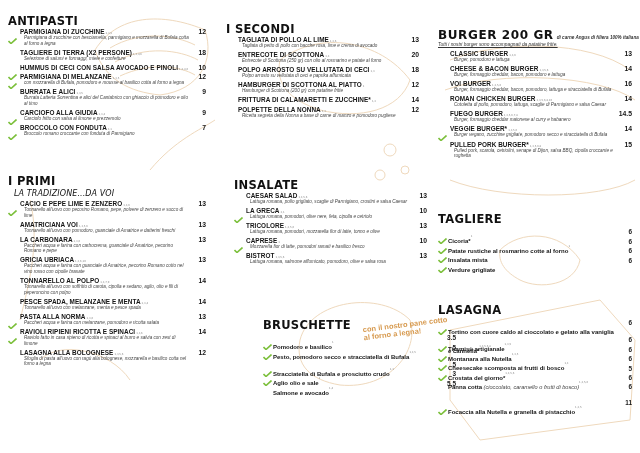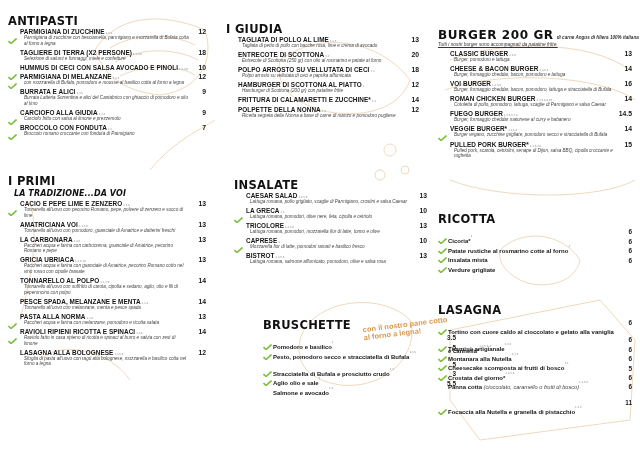--- a/index.html
+++ b/index.html
@@ -6,21 +6,21 @@
   html, body { width: 640px; height: 453px; overflow: hidden; background: #ffffff; }
   body { font-family: "DejaVu Sans", sans-serif; color: #1a1a1a; position: relative; }
   .bg-sketch { position: absolute; inset: 0; pointer-events: none; z-index: 0; }
   .page { position: relative; z-index: 1; width: 640px; height: 453px; }
   .col { position: absolute; top: 0; }
   .col-1 { left: 8px; width: 200px; }
   .col-2 { left: 226px; width: 195px; }
   .col-3 { left: 438px; width: 196px; }
 
   .section-title { font-family: "DejaVu Sans", sans-serif; font-weight: bold; font-size: 11.5px; letter-spacing: 0.3px; color: #111; line-height: 14px; }
-  .sub-title { font-family: "DejaVu Sans", sans-serif; font-weight: bold; font-style: italic; font-size: 8px; letter-spacing: 0.1px; color: #111; margin: 1px 0 2px 6px; }
+  .sub-title { font-family: "DejaVu Sans", sans-serif; font-weight: normal; font-style: italic; font-size: 8px; letter-spacing: 0.1px; color: #111; margin: 1px 0 2px 6px; }
 
   .item { position: relative; padding-left: 12px; padding-right: 18px; margin-bottom: 2.5px; }
   .item .row { display: flex; align-items: baseline; }
   .item .name { font-family: "Liberation Sans", sans-serif; font-weight: bold; font-size: 6.4px; color: #151515; text-transform: none; letter-spacing: 0.05px; white-space: nowrap; }
   .item .allergens { font-size: 2.6px; color: #888; vertical-align: super; margin-left: 1px; }
   .item .price { position: absolute; right: 2px; top: 0; font-family: "Liberation Sans", sans-serif; font-weight: bold; font-size: 6.8px; color: #151515; }
   .item .desc { font-family: "Liberation Sans", sans-serif; font-style: italic; font-size: 4.6px; line-height: 5.6px; color: #444; padding-left: 4px; }
   .leaf { position: absolute; left: 0; top: 1px; width: 9px; height: 6px; }
 
   .simple { position: relative; padding-left: 10px; padding-right: 16px; height: 9.5px; }
@@ -225,21 +225,21 @@
             </div>
             <span class="price">12</span>
             <div class="desc">Sfoglia di pasta all'uovo con ragù alla bolognese, mozzarella e basilico cotta nel forno a legna</div>
           </div>
         </div>
     </div>
   </div>
 
   <div class="col col-2">
     <div style="margin-top:22px;">
-      <div class="section-title">I GIUDIA</div>
+      <div class="section-title">I SECONDI</div>
       <div id="secondi-list">
           <div class="item">
             <div class="row">
               <span class="name">TAGLIATA DI POLLO AL LIME</span>
               <span class="allergens">1,3,6</span>
             </div>
             <span class="price">13</span>
             <div class="desc">Tagliata di petto di pollo con bacche rosa, lime e crema di avocado</div>
           </div>
           <div class="item">
@@ -421,21 +421,21 @@
             <div class="row">
               <span class="name">PULLED PORK BURGER*</span>
               <span class="allergens">1,3,5,6,8</span>
             </div>
             <span class="price">15</span>
             <div class="desc">Pulled pork, scarola, cetriolini, senape di Dijon, salsa BBQ, cipolla croccante e rughetta</div>
           </div>
         </div>
     </div>
     <div style="position:absolute; top:212px; left:0; width:196px;">
-      <div class="section-title">RICOTTA</div>
+      <div class="section-title">TAGLIERE</div>
       <div id="contorni-list" style="margin-top:2px;">
           <div class="simple"><span class="leaf"><svg viewBox="0 0 9 6" width="9" height="6">
                 <path d="M0.5 3 L3 5.5 L8.5 0.5" fill="none" stroke="#7bbf3a" stroke-width="1.6"></path>
               </svg></span><span class="name">Cicoria*</span><span class="allergens" style="font-size: 2.6px; color: rgb(136, 136, 136); vertical-align: super;">1</span><span class="price">6</span></div>
           <div class="simple"><span class="leaf"><svg viewBox="0 0 9 6" width="9" height="6">
                 <path d="M0.5 3 L3 5.5 L8.5 0.5" fill="none" stroke="#7bbf3a" stroke-width="1.6"></path>
               </svg></span><span class="name">Patate rustiche al rosmarino cotte al forno</span><span class="allergens" style="font-size: 2.6px; color: rgb(136, 136, 136); vertical-align: super;">1</span><span class="price">6</span></div>
           <div class="simple"><span class="leaf"><svg viewBox="0 0 9 6" width="9" height="6">
                 <path d="M0.5 3 L3 5.5 L8.5 0.5" fill="none" stroke="#7bbf3a" stroke-width="1.6"></path>
               </svg></span><span class="name">Insalata mista</span><span class="price">6</span></div>

